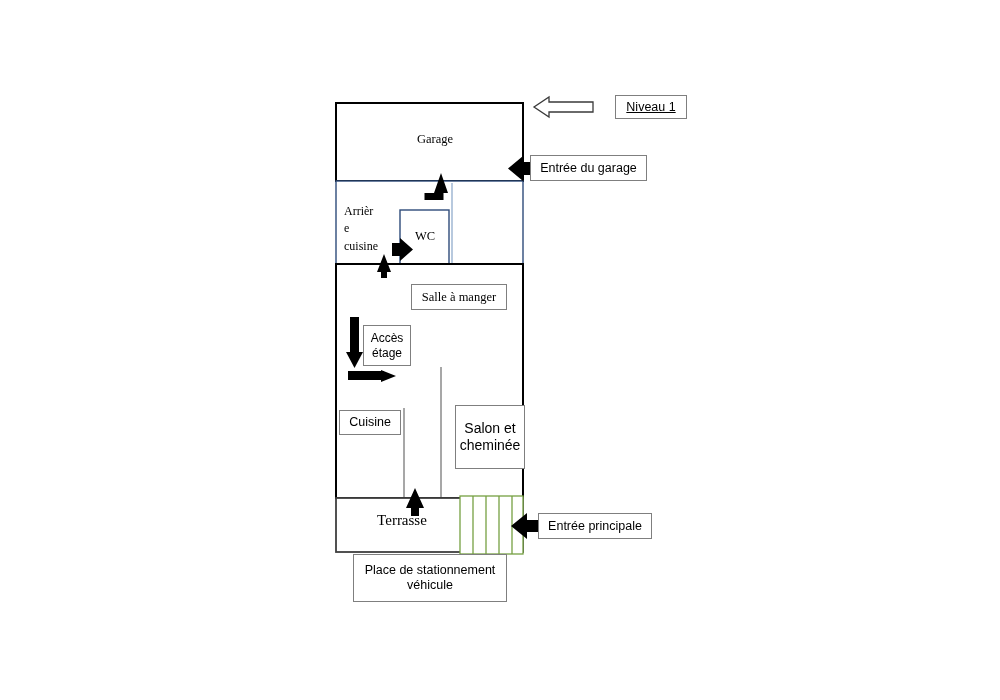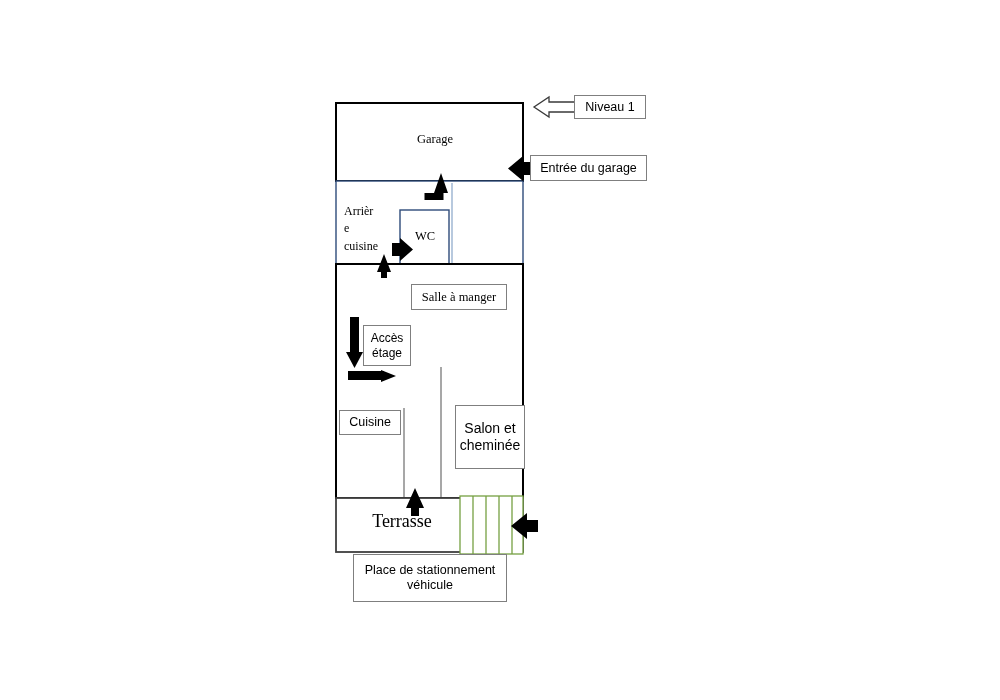--- a/index.html
+++ b/index.html
@@ -131,23 +131,24 @@
   <div class="lbl" style="left:411px; top:284px; width:96px; height:26px; font-size:12.5px;font-family:Liberation Serif, serif;">Salle à manger</div>
 
   <div class="lbl" style="left:363px; top:325px; width:48px; height:41px; font-size:12px; white-space:pre-line;">Accès
 étage</div>
 
   <div class="lbl" style="left:339px; top:410px; width:62px; height:25px; font-size:12.5px;">Cuisine</div>
 
   <div class="lbl" style="left:448px; top:405px; width:70px; height:64px; font-size:14px; white-space:pre-line;margin-left:7px;">Salon et
 cheminée</div>
 
-  <div class="plain" style="left:372px; top:511px; width:60px; height:20px; font-size:18px; justify-content:center; align-items:center; text-align:center;">Terrasse</div>
+  <div class="plain" style="left:372px; top:511px; width:60px; height:20px; font-size:15px; justify-content:center; align-items:center; text-align:center;">Terrasse</div>
 
   <div class="lbl" style="left:353px; top:554px; width:154px; height:48px; font-size:12.5px; white-space:pre-line;">Place de stationnement
 véhicule</div>
 
-  <div class="lbl" style="left:574px; top:95px; width:72px; height:24px; font-size:12.5px;">Niveau 1</div>
+  <div class="lbl" style="left:615px; top:95px; width:72px; height:24px; font-size:12.5px;text-decoration:underline;">Niveau 1</div>
 
   <div class="lbl" style="left:530px; top:155px; width:117px; height:26px; font-size:12.5px;">Entrée du garage</div>
 
+  <div class="lbl" style="left:538px; top:513px; width:114px; height:26px; font-size:12.5px;">Entrée principale</div>
 
 </div>
 
 </body></html>

